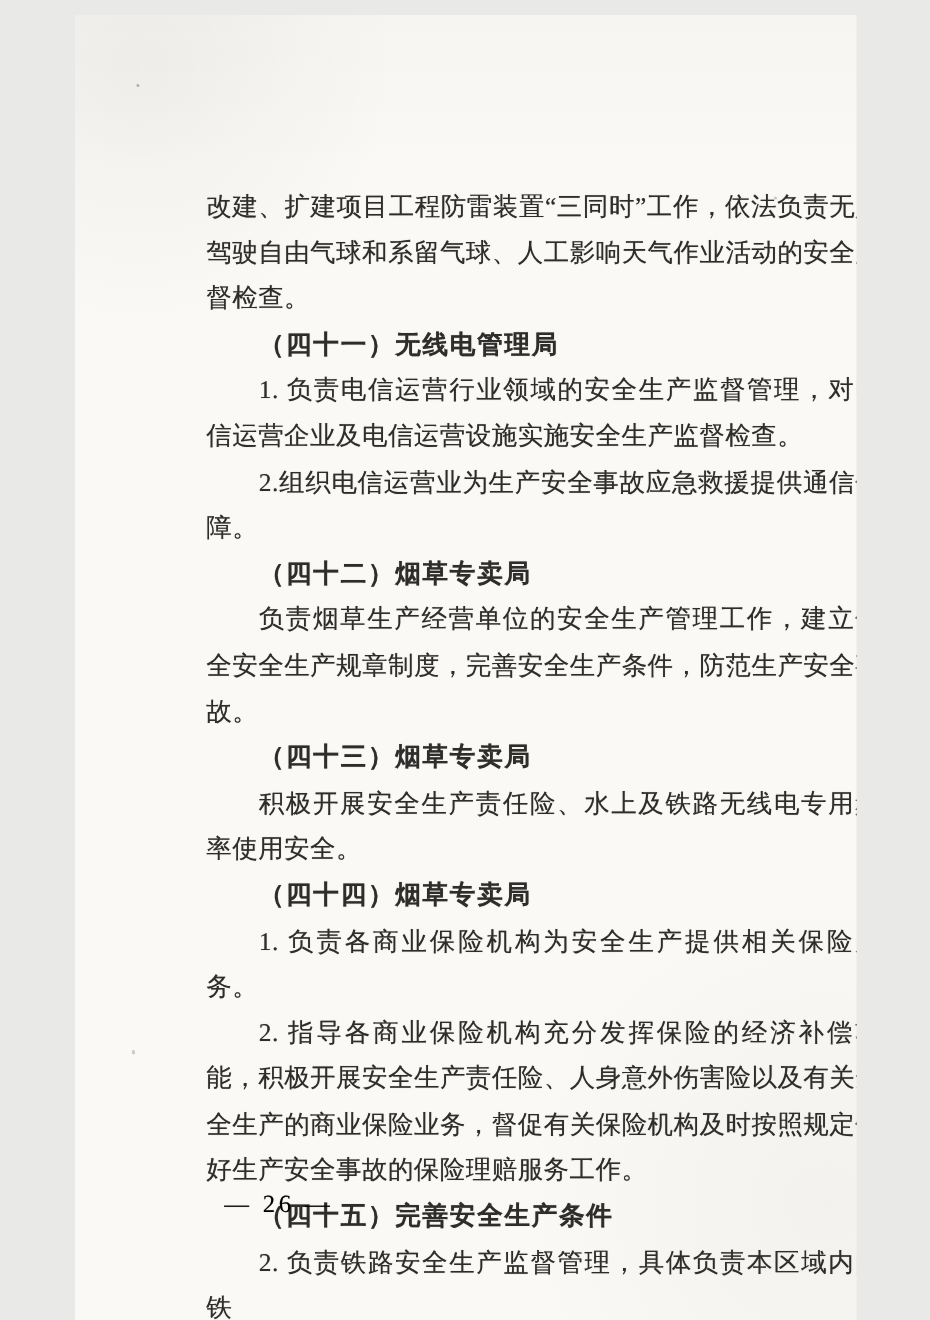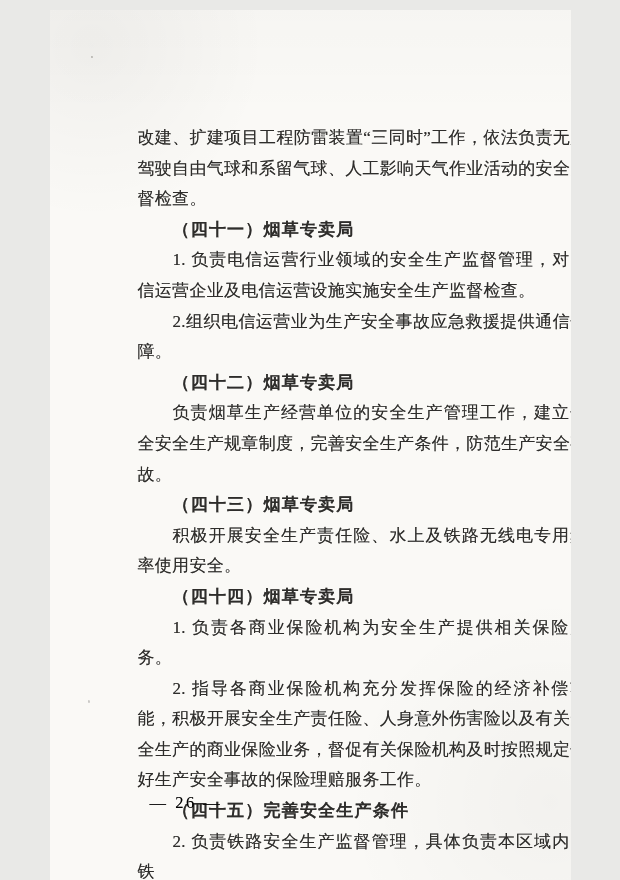--- a/index.html
+++ b/index.html
@@ -76,21 +76,21 @@
   .speck.s6 { left: 38px;  top: 690px; width: 2px; height: 3px; opacity: .3; }
   .speck.s7 { left: 585px; top: 742px; width: 3px; height: 2px; opacity: .3; }
 </style>
 </head>
 <body>
 
 <div class="scan-page">
 
   <div class="doc-body">
       <p class="paragraph">改建、扩建项目工程防雷装置“三同时”工作，依法负责无人驾驶自由气球和系留气球、人工影响天气作业活动的安全监督检查。</p>
-      <p class="heading">（四十一）烟草专卖局</p>
+      <p class="heading">（四十一）无线电管理局</p>
       <p class="paragraph indent">1. 负责电信运营行业领域的安全生产监督管理，对电信运营企业及电信运营设施实施安全生产监督检查。</p>
       <p class="paragraph indent">2.组织电信运营业为生产安全事故应急救援提供通信保障。</p>
       <p class="heading">（四十二）烟草专卖局</p>
       <p class="paragraph indent">负责烟草生产经营单位的安全生产管理工作，建立健全安全生产规章制度，完善安全生产条件，防范生产安全事故。</p>
       <p class="heading">（四十三）烟草专卖局</p>
       <p class="paragraph indent">积极开展安全生产责任险、水上及铁路无线电专用频率使用安全。</p>
       <p class="heading">（四十四）烟草专卖局</p>
       <p class="paragraph indent">1. 负责各商业保险机构为安全生产提供相关保险服务。</p>
       <p class="paragraph indent">2. 指导各商业保险机构充分发挥保险的经济补偿功能，积极开展安全生产责任险、人身意外伤害险以及有关安全生产的商业保险业务，督促有关保险机构及时按照规定做好生产安全事故的保险理赔服务工作。</p>
       <p class="heading">（四十五）完善安全生产条件</p>

